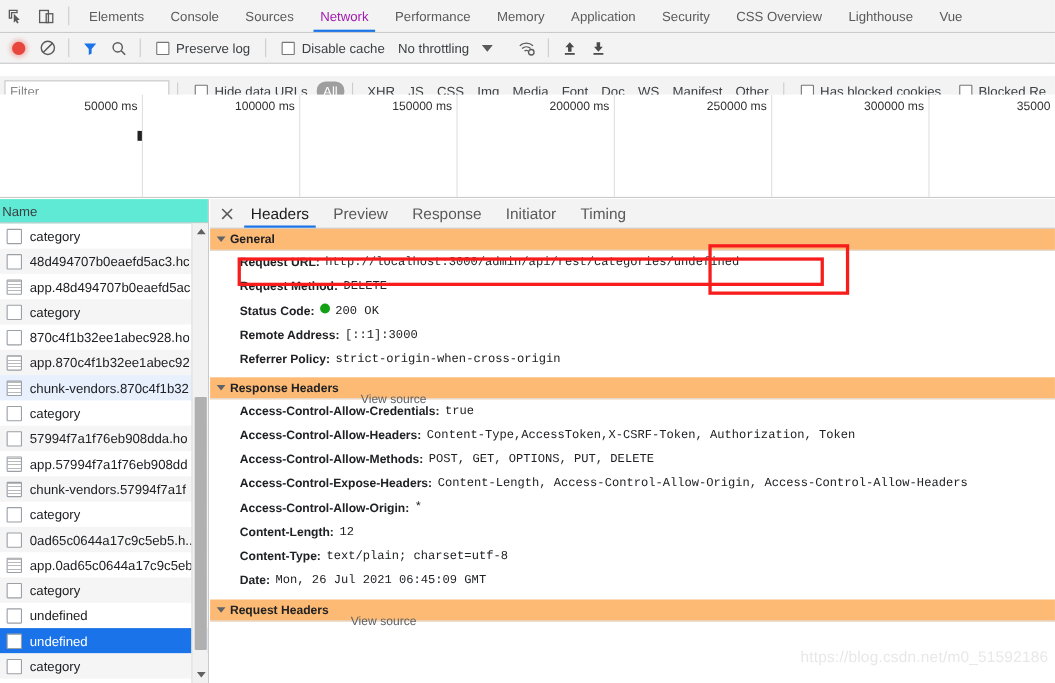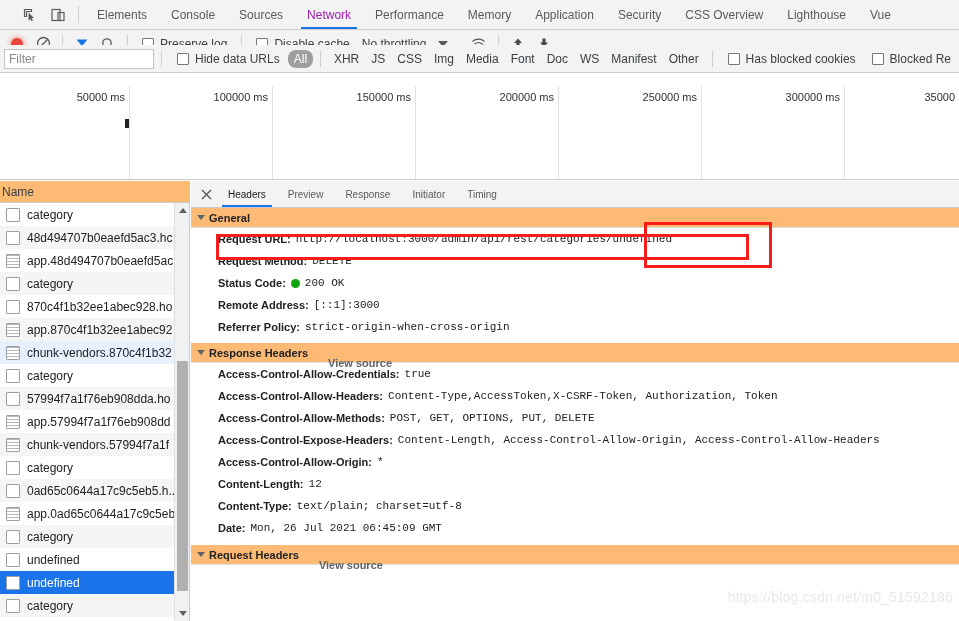--- a/index.html
+++ b/index.html
@@ -16,21 +16,21 @@
     width: 959px; height: 621px;
     background: #fff;
   }
 
   
   .devtools-tabbar {
     position: absolute; left: 0; top: 0;
     width: 959px; height: 30px;
     background: #f3f3f3;
     border-bottom: 1px solid #cacaca;
-    display: flex; align-items: center; padding-left: 16px;
+    display: flex; align-items: center;
   }
   .tb-icon {
     width: 28px; height: 28px;
     display: flex; align-items: center; justify-content: center;
     color: #5a5a5a;
   }
   .tb-sep {
     width: 1px; height: 17px; background: #cdcdcd; margin: 0 6px;
   }
   .panel-tab {
@@ -86,21 +86,21 @@
   .caret-dn {
     width: 0; height: 0;
     border-left: 5px solid transparent;
     border-right: 5px solid transparent;
     border-top: 6px solid #5a5a5a;
     margin-left: 12px;
   }
 
   
   .filter-row {
-    position: absolute; left: 0; top: 45px;
+    position: absolute; left: 0; top: 69px;
     width: 959px; height: 28px;
     background: #f3f3f3;
     border-bottom: 1px solid #cacaca;
     display: flex; align-items: center;
   }
   .filter-input {
     width: 178px; height: 20px;
     margin-left: 4px;
     border: 1px solid #c4c4c4;
     background: #fff;
@@ -149,21 +149,21 @@
   
   .req-pane {
     position: absolute; left: 0; top: 181px;
     width: 190px; height: 440px;
     background: #fff;
     border-right: 1px solid #cacaca;
     overflow: hidden;
   }
   .req-header {
     height: 22px;
-    background: #fdba74;
+    background: #5eead4;
     border-bottom: 1px solid #cacaca;
     display: flex; align-items: center;
     padding-left: 2px;
     font-size: 12px; color: #3c4043;
   }
   .req-rows {
     position: relative;
     height: 418px;
     overflow: hidden;
   }
@@ -237,21 +237,21 @@
     padding-left: 4px;
   }
   .close-x {
     width: 22px; height: 26px;
     display: flex; align-items: center; justify-content: center;
     color: #5a5a5a; font-size: 13px;
   }
   .dtab {
     height: 26px; padding: 0 11px;
     display: flex; align-items: center;
-    font-size: 10px; color: #5a5a5a;
+    font-size: 14px; color: #5a5a5a;
     position: relative;
     white-space: nowrap;
   }
   .dtab.active { color: #1a1a1a; }
   .dtab.active::after {
     content: ""; position: absolute;
     left: 5px; right: 5px; bottom: 0; height: 2px; background: #1a73e8;
   }
   .sect-head {
     height: 20px;
@@ -262,31 +262,31 @@
     font-size: 11px; font-weight: bold; color: #202124;
   }
   .tri {
     width: 0; height: 0;
     border-left: 4px solid transparent;
     border-right: 4px solid transparent;
     border-top: 5px solid #5f6368;
     margin-right: 4px;
   }
   .view-src {
-    font-size: 11px; font-weight: bold; color: #5f6368;
+    font-size: 11px; font-weight: normal; color: #5f6368;
     margin-left: 20px;
     margin-top: 20px;
   }
   .hdr-line {
     display: flex;
     padding: 4px 0 4px 27px;
     font-size: 11px;
     line-height: 14px;
     color: #202124;
-    align-items: center;
+    align-items: flex-start;
     white-space: nowrap;
   }
   .hdr-key {
     font-weight: bold;
     font-family: "Liberation Sans", sans-serif;
     flex: 0 0 auto;
   }
   .hdr-val {
     font-family: "Liberation Mono", monospace;
     font-size: 11px;

